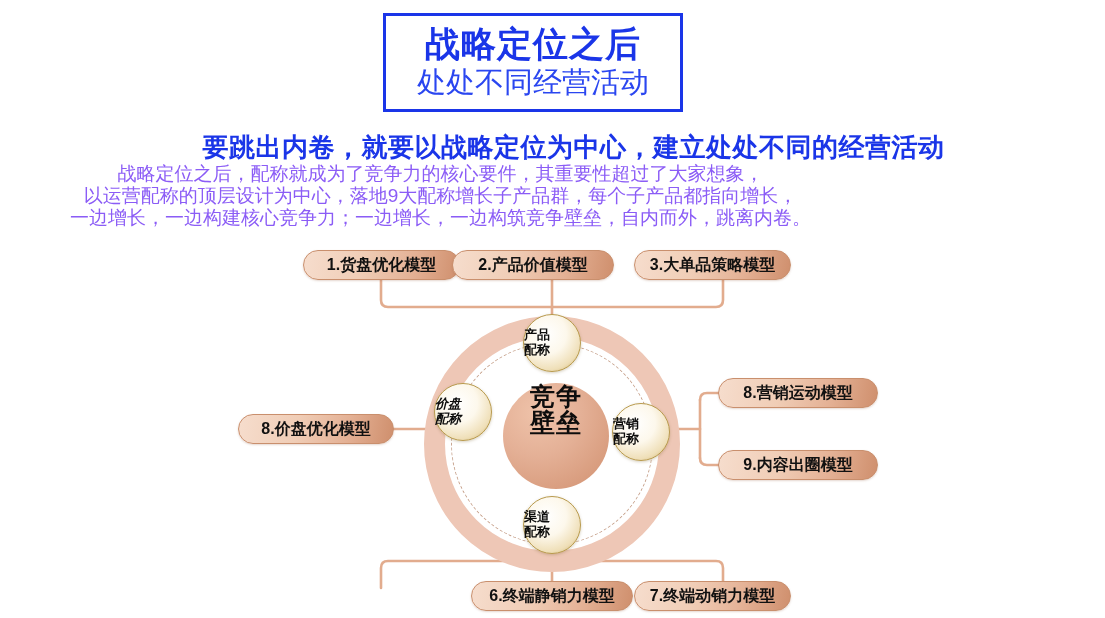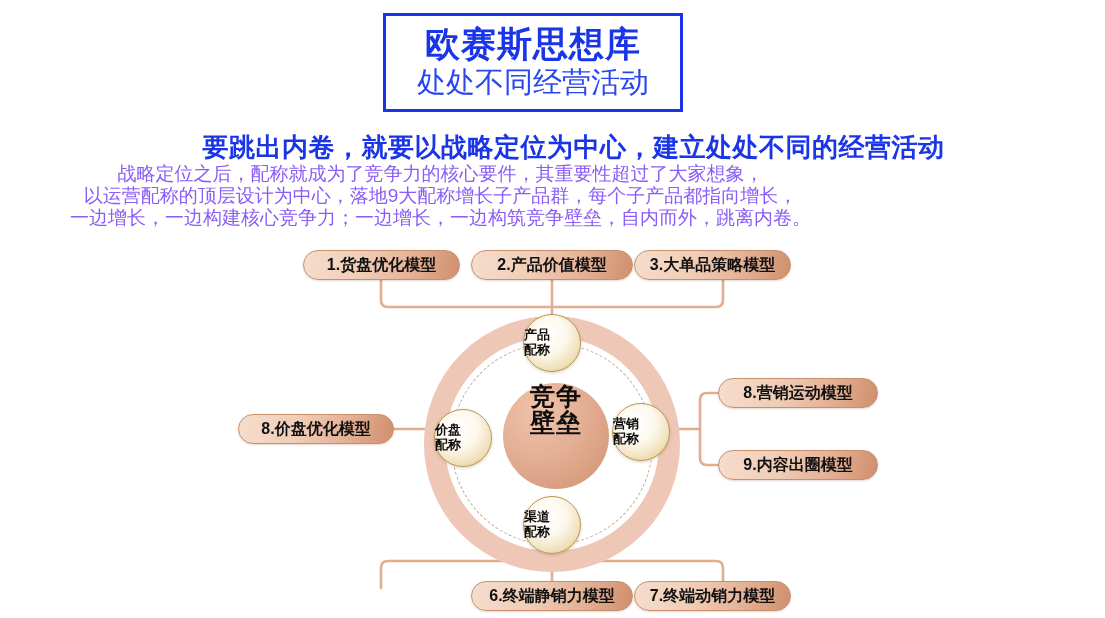--- a/index.html
+++ b/index.html
@@ -93,21 +93,21 @@
       <path d="M393,429 L434,429"></path>
 
       <path d="M670,429 L700,429"></path>
       <path d="M700,400 Q700,393 707,393 L718,393"></path>
       <path d="M700,458 Q700,465 707,465 L718,465"></path>
       <path d="M700,400 L700,458"></path>
     </g>
   </svg>
 
   <div class="title-box">
-    <div class="title-main">欧赛斯思想库</div>
+    <div class="title-main">战略定位之后</div>
     <div class="title-sub">处处不同经营活动</div>
   </div>
 
   <div class="headline">要跳出内卷，就要以战略定位为中心，建立处处不同的经营活动</div>
 
   <div class="bodylines">
     <div class="ln">战略定位之后，配称就成为了竞争力的核心要件，其重要性超过了大家想象，</div>
     <div class="ln">以运营配称的顶层设计为中心，落地9大配称增长子产品群，每个子产品都指向增长，</div>
     <div class="ln">一边增长，一边构建核心竞争力；一边增长，一边构筑竞争壁垒，自内而外，跳离内卷。</div>
   </div>
@@ -121,26 +121,26 @@
 
   <div class="node" style="left:523px;top:314px;">
     <span><span>产品</span><br><span>配称</span></span>
   </div>
   <div class="node" style="left:612px;top:403px;">
     <span><span>营销</span><br><span>配称</span></span>
   </div>
   <div class="node" style="left:523px;top:496px;">
     <span><span>渠道</span><br><span>配称</span></span>
   </div>
-  <div class="node" style="left:434px;top:409px;">
+  <div class="node" style="left:434px;top:383px;font-style:italic;">
     <span><span>价盘</span><br><span>配称</span></span>
   </div>
 
   <div class="pill" style="left:303px;top:250px;width:157px;">1.货盘优化模型</div>
-  <div class="pill" style="left:471px;top:250px;width:162px;">2.产品价值模型</div>
+  <div class="pill" style="left:452px;top:250px;width:162px;">2.产品价值模型</div>
   <div class="pill" style="left:634px;top:250px;width:157px;">3.大单品策略模型</div>
 
   <div class="pill" style="left:238px;top:414px;width:156px;">8.价盘优化模型</div>
 
   <div class="pill" style="left:718px;top:378px;width:160px;">8.营销运动模型</div>
   <div class="pill" style="left:718px;top:450px;width:160px;">9.内容出圈模型</div>
 
   <div class="pill" style="left:471px;top:581px;width:162px;">6.终端静销力模型</div>
   <div class="pill" style="left:634px;top:581px;width:157px;">7.终端动销力模型</div>
 

